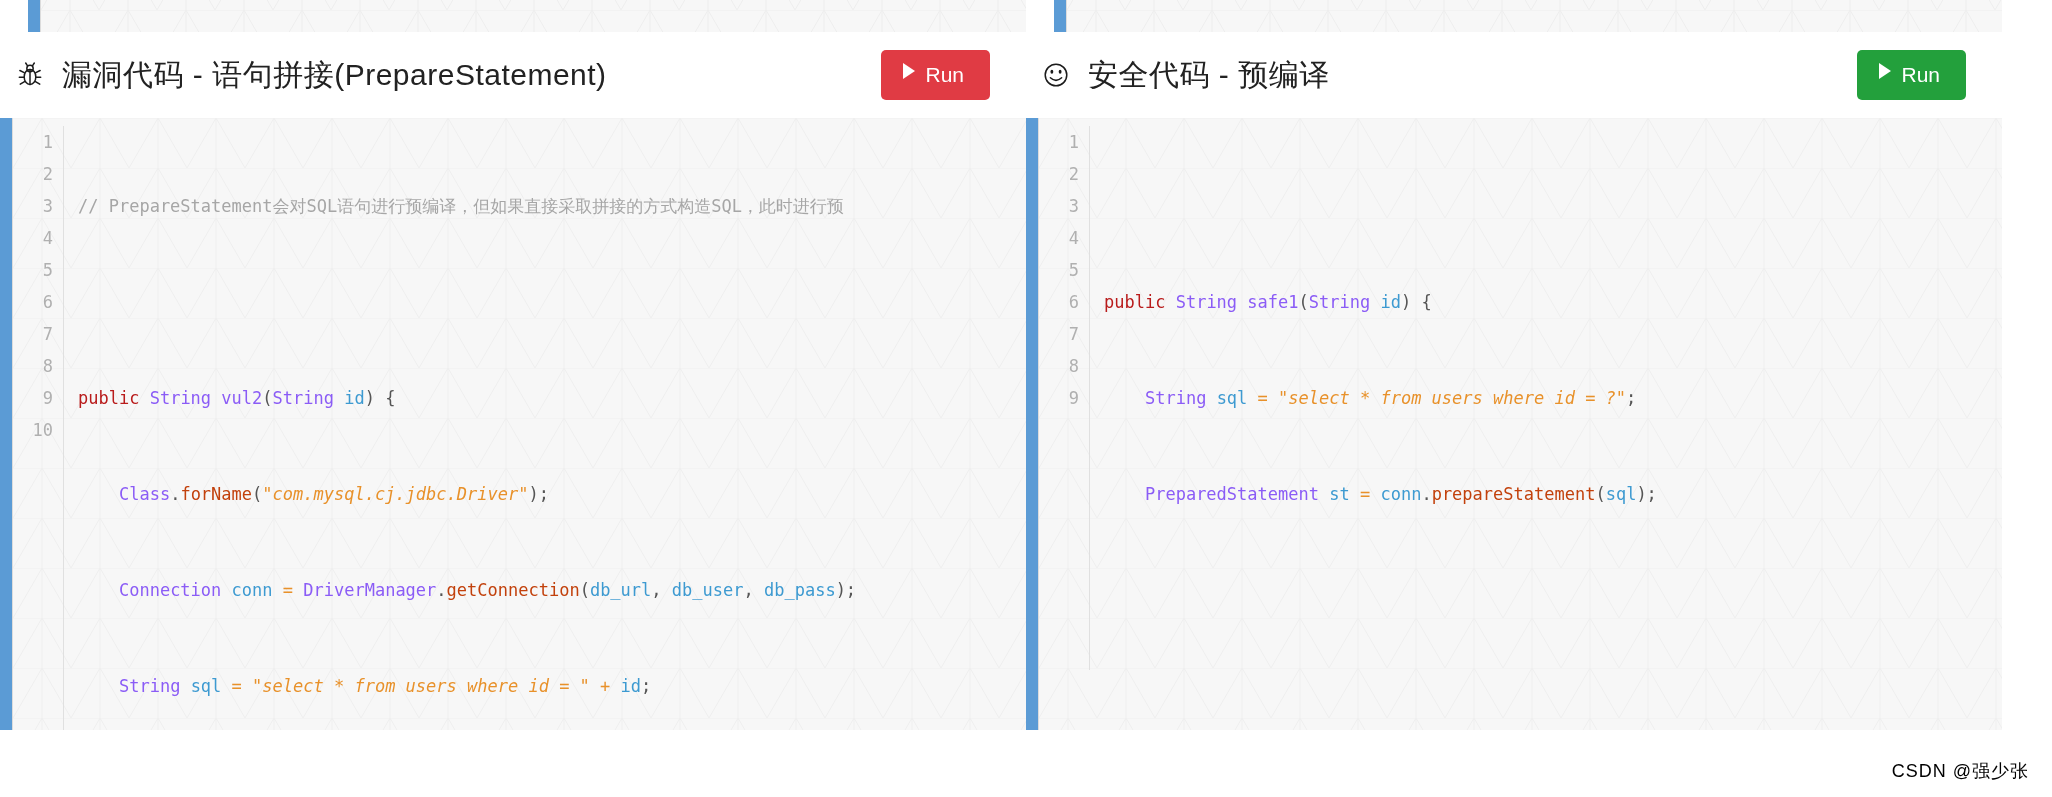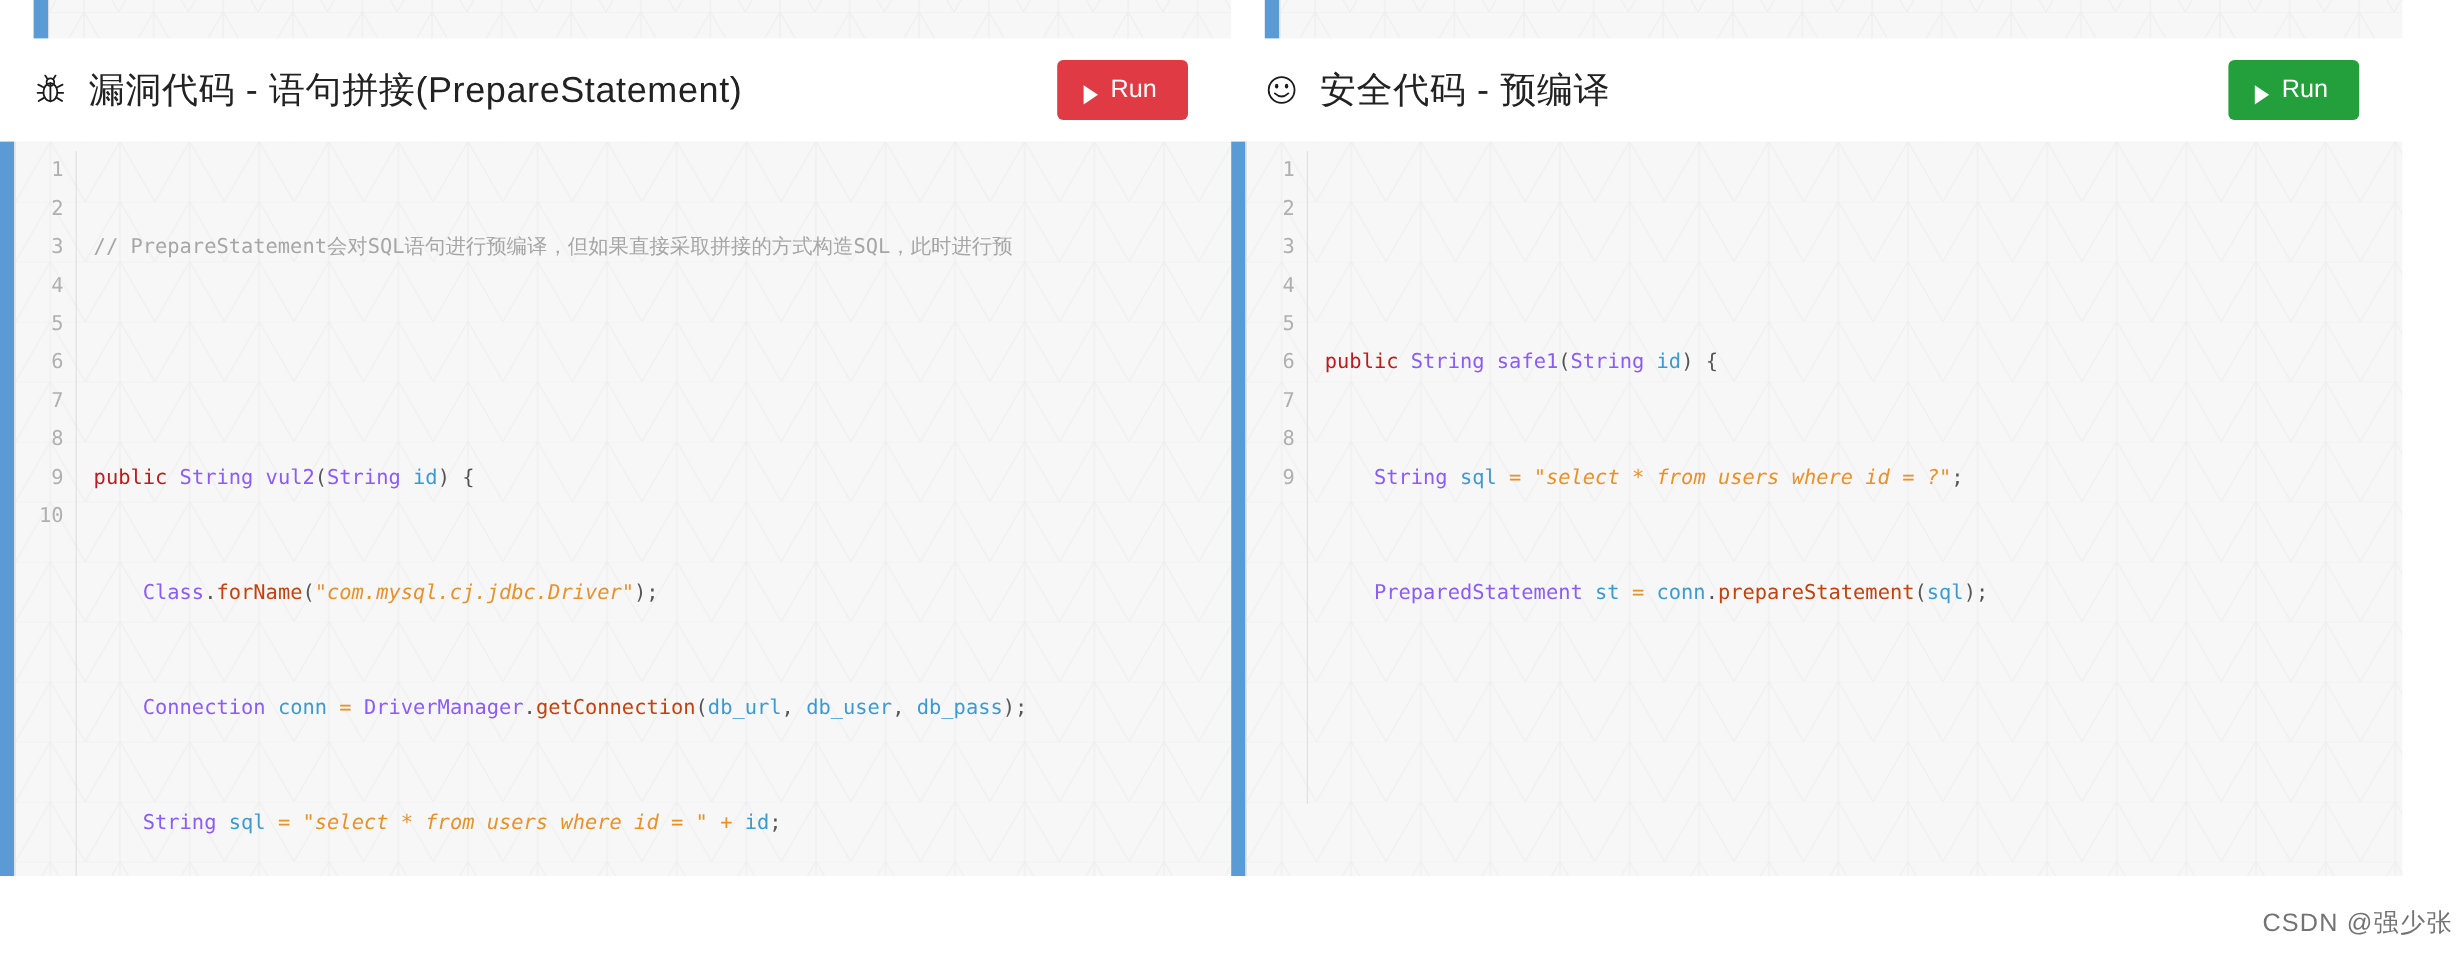--- a/index.html
+++ b/index.html
@@ -26,35 +26,35 @@
     position:absolute;left:40px;top:-40px;right:0;height:72px;
     background:#f7f7f7;border-left:1px solid #dcdcdc;
   }
   .top-frag .frag-pattern{
     position:absolute;inset:0;opacity:.55;
   }
 
   
   .panel-head{
     display:flex;align-items:center;justify-content:space-between;
-    padding:0 36px 0 14px;box-sizing:border-box;height:86px;margin-left:12px;
+    padding:0 36px 0 14px;box-sizing:border-box;height:86px;
   }
   .panel-title{
     display:flex;align-items:center;gap:16px;
     font-size:30px;color:#222;white-space:nowrap;
     font-family:"Liberation Sans","DejaVu Sans",sans-serif;
   }
   .panel-title .ttl-icon{
     width:32px;height:32px;flex:0 0 32px;
     display:flex;align-items:center;justify-content:center;
   }
   .panel-title .ttl-text{letter-spacing:.5px;}
 
   .run-btn{
-    display:inline-flex;align-items:flex-end;gap:10px;
+    display:inline-flex;align-items:flex-start;gap:10px;
     border:none;border-radius:5px;cursor:pointer;
     color:#fff;font-size:21px;
     padding:13px 26px 13px 22px;
     font-family:"Liberation Sans","DejaVu Sans",sans-serif;
   }
   .run-btn .tri{
     width:0;height:0;
     border-left:12px solid #ffffff;
     border-top:8px solid transparent;
     border-bottom:8px solid transparent;
@@ -103,22 +103,22 @@
   .t-ty{color:#8b5cf6;}                      
   .t-mt{color:#c2410c;}                      
   .t-st{color:#e8912a;font-style:italic;}    
   .t-op{color:#e8912a;}                      
   .t-pn{color:#555;}                         
   .t-nm{color:#e8912a;}                      
   .t-pl{color:#3d9ad1;}                      
 
   
   .watermark{
-    position:absolute;right:8px;bottom:14px;
-    font-size:21px;color:#737373;letter-spacing:1px;
+    position:absolute;right:23px;bottom:14px;
+    font-size:18px;color:#000000;letter-spacing:1px;
     font-family:"Liberation Sans","DejaVu Sans",sans-serif;
     white-space:nowrap;
   }
 </style>
 </head>
 <body>
 
 <div class="page">
 
   <div class="col col-left">

